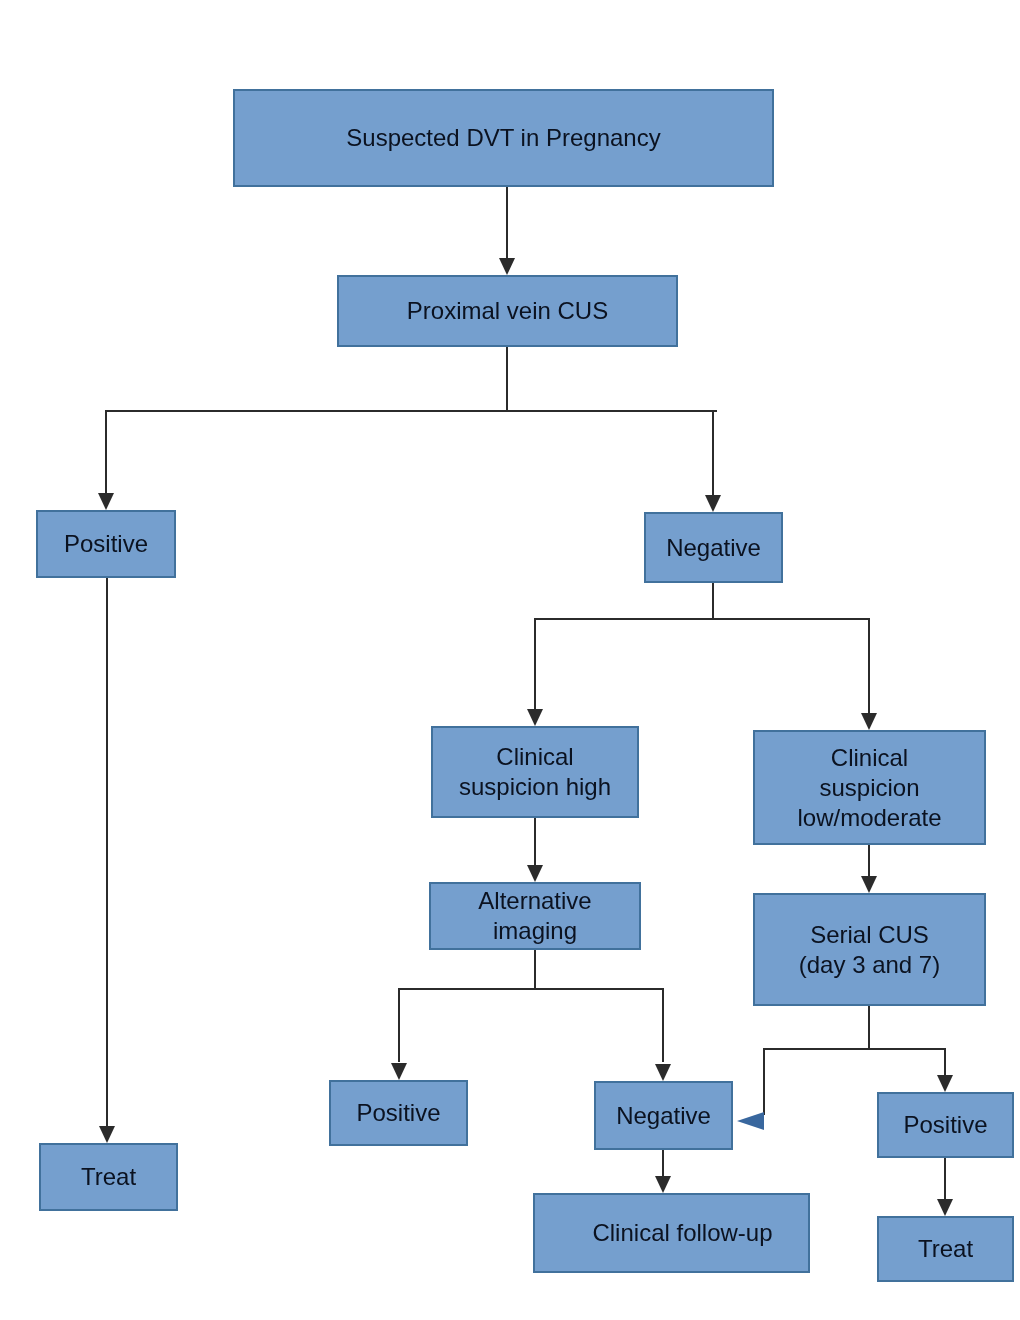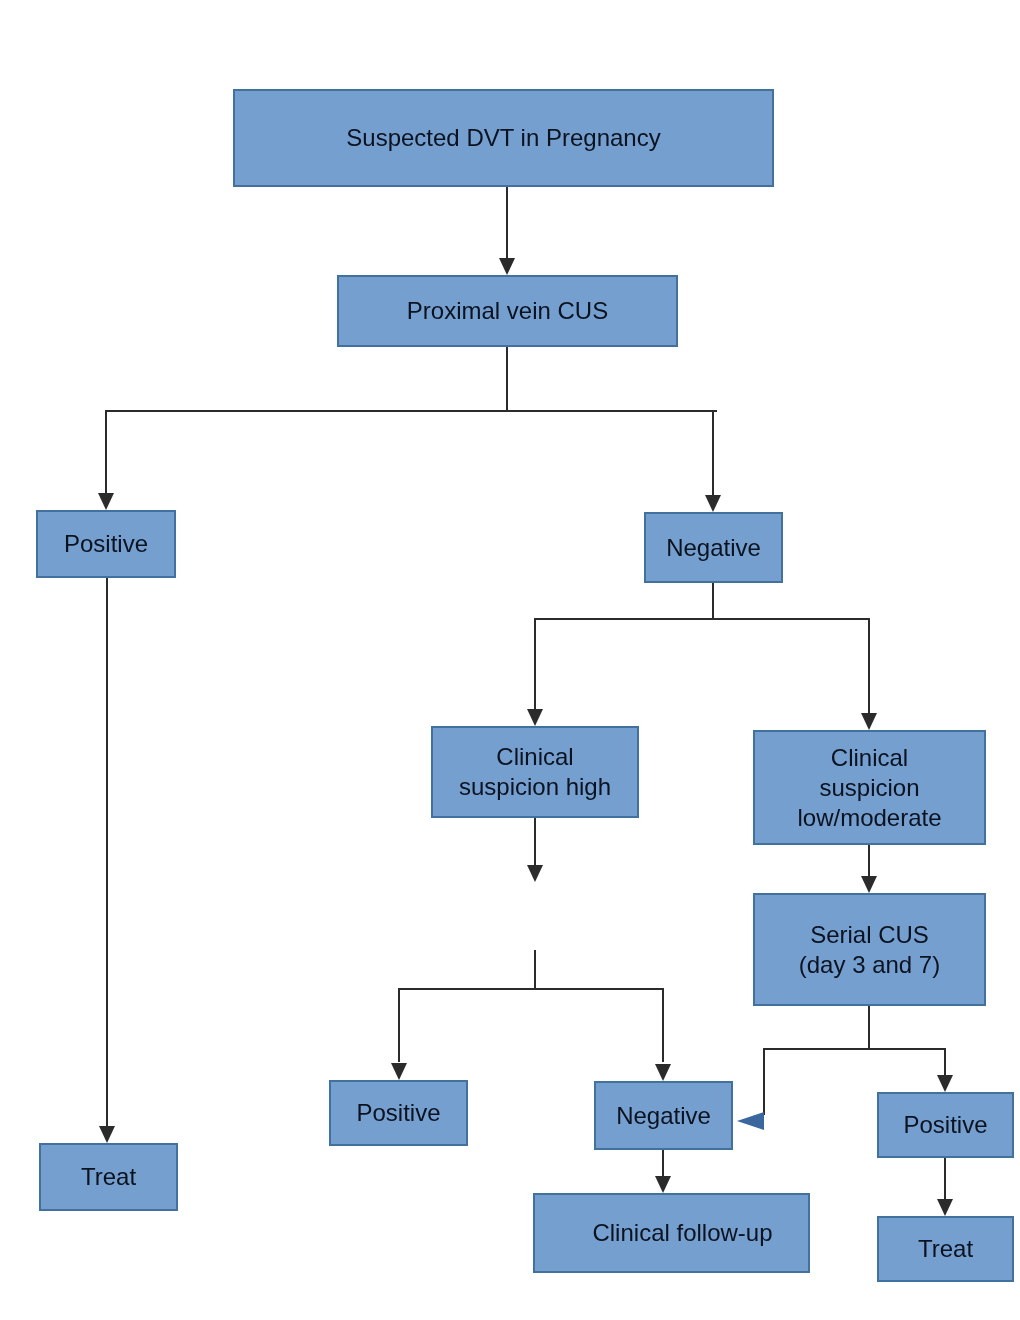--- a/index.html
+++ b/index.html
@@ -73,20 +73,22 @@
 
   <div class="node" id="n-suspected">Suspected DVT in Pregnancy</div>
   <div class="node" id="n-proximal">Proximal vein CUS</div>
   <div class="node" id="n-pos-left">Positive</div>
   <div class="node" id="n-neg-main">Negative</div>
   <div class="node" id="n-susp-high">Clinical
 suspicion high</div>
   <div class="node" id="n-susp-low">Clinical
 suspicion
 low/moderate</div>
+  <div class="node" id="n-alt-img">Alternative
+imaging</div>
   <div class="node" id="n-serial-cus">Serial CUS
 (day 3 and 7)</div>
   <div class="node" id="n-pos-mid">Positive</div>
   <div class="node" id="n-neg-mid">Negative</div>
   <div class="node" id="n-followup">Clinical follow-up</div>
   <div class="node" id="n-treat-left">Treat</div>
   <div class="node" id="n-pos-right">Positive</div>
   <div class="node" id="n-treat-right">Treat</div>
 
   <div class="line" style="left:506px; top:187px; width:2px; height:72px;"></div>

